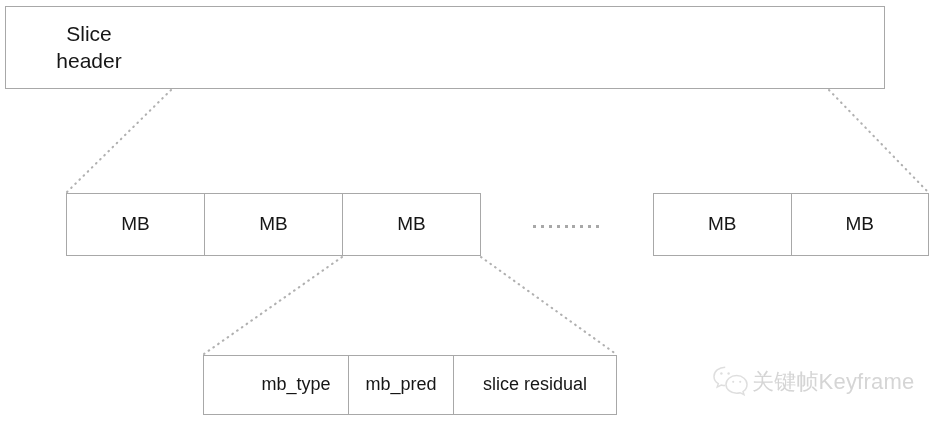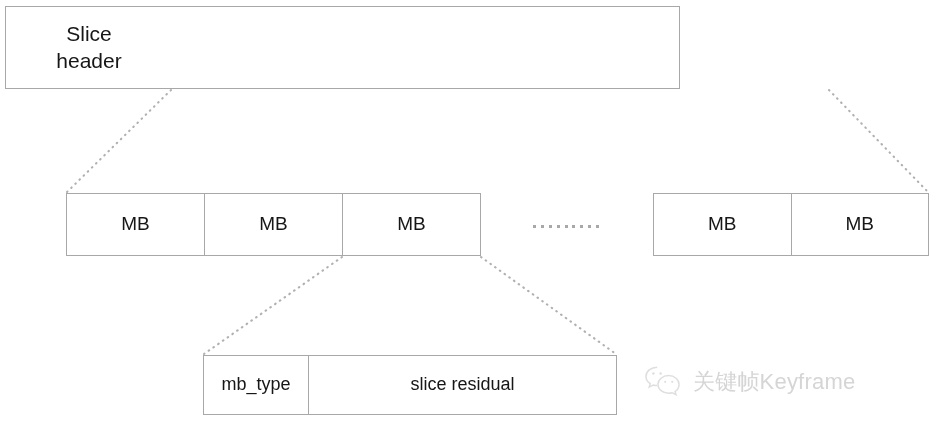--- a/index.html
+++ b/index.html
@@ -42,21 +42,21 @@
     color: #161616;
   }
   .cell:first-child {
     border-left: none;
   }
 
   
   #slice-row {
     left: 5px;
     top: 6px;
-    width: 675px;
+    width: 880px;
     height: 83px;
   }
   #slice-row .cell { font-size: 21px; }
   #cell-slice-header { width: 166px; }
   #cell-slice-data   { flex: 1 1 auto; }
 
   
   #mb-row-left {
     left: 66px;
     top: 193px;
@@ -73,20 +73,21 @@
     font-size: 19px;
     flex: 1 1 0;
   }
 
   
   #mb-detail-row {
     left: 203px;
     top: 355px;
     width: 414px;
     height: 60px;
+    padding-left: 40px;
   }
   #mb-detail-row .cell { font-size: 18px; }
   #cell-mb-type  { width: 104px; }
   #cell-mb-pred  { width: 105px; }
   #cell-code-res { flex: 1 1 auto; }
 
   
   #mb-ellipsis {
     position: absolute;
     left: 533px;
@@ -114,26 +115,26 @@
   #leaders line {
     stroke: #b0b0b0;
     stroke-width: 2.1;
     stroke-dasharray: 0.6 5.2;
     stroke-linecap: round;
   }
 
   
   #watermark {
     position: absolute;
-    left: 644px;
+    left: 712px;
     top: 360px;
     height: 44px;
     display: flex;
     align-items: center;
-    gap: 11px;
+    gap: 2px;
     opacity: 0.92;
   }
   #watermark-label {
     font-size: 22px;
     color: #d2d2d2;
     letter-spacing: 0.2px;
     white-space: nowrap;
   }
 </style>
 </head>
@@ -164,20 +165,21 @@
     <i></i>
   </div>
 
   <div class="row" id="mb-row-right">
     <div class="cell">MB</div>
     <div class="cell">MB</div>
   </div>
 
   <div class="row" id="mb-detail-row">
     <div class="cell" id="cell-mb-type">mb_type</div>
+    <div class="cell" id="cell-mb-pred">mb_pred</div>
     <div class="cell" id="cell-code-res">slice residual</div>
   </div>
 
   <svg id="leaders" viewBox="0 0 936 423">
     <line x1="171" y1="90" x2="67" y2="192"></line>
     <line x1="829" y1="90" x2="928" y2="192"></line>
     <line x1="342" y1="257" x2="204" y2="354"></line>
     <line x1="481" y1="257" x2="616" y2="354"></line>
   </svg>
 

